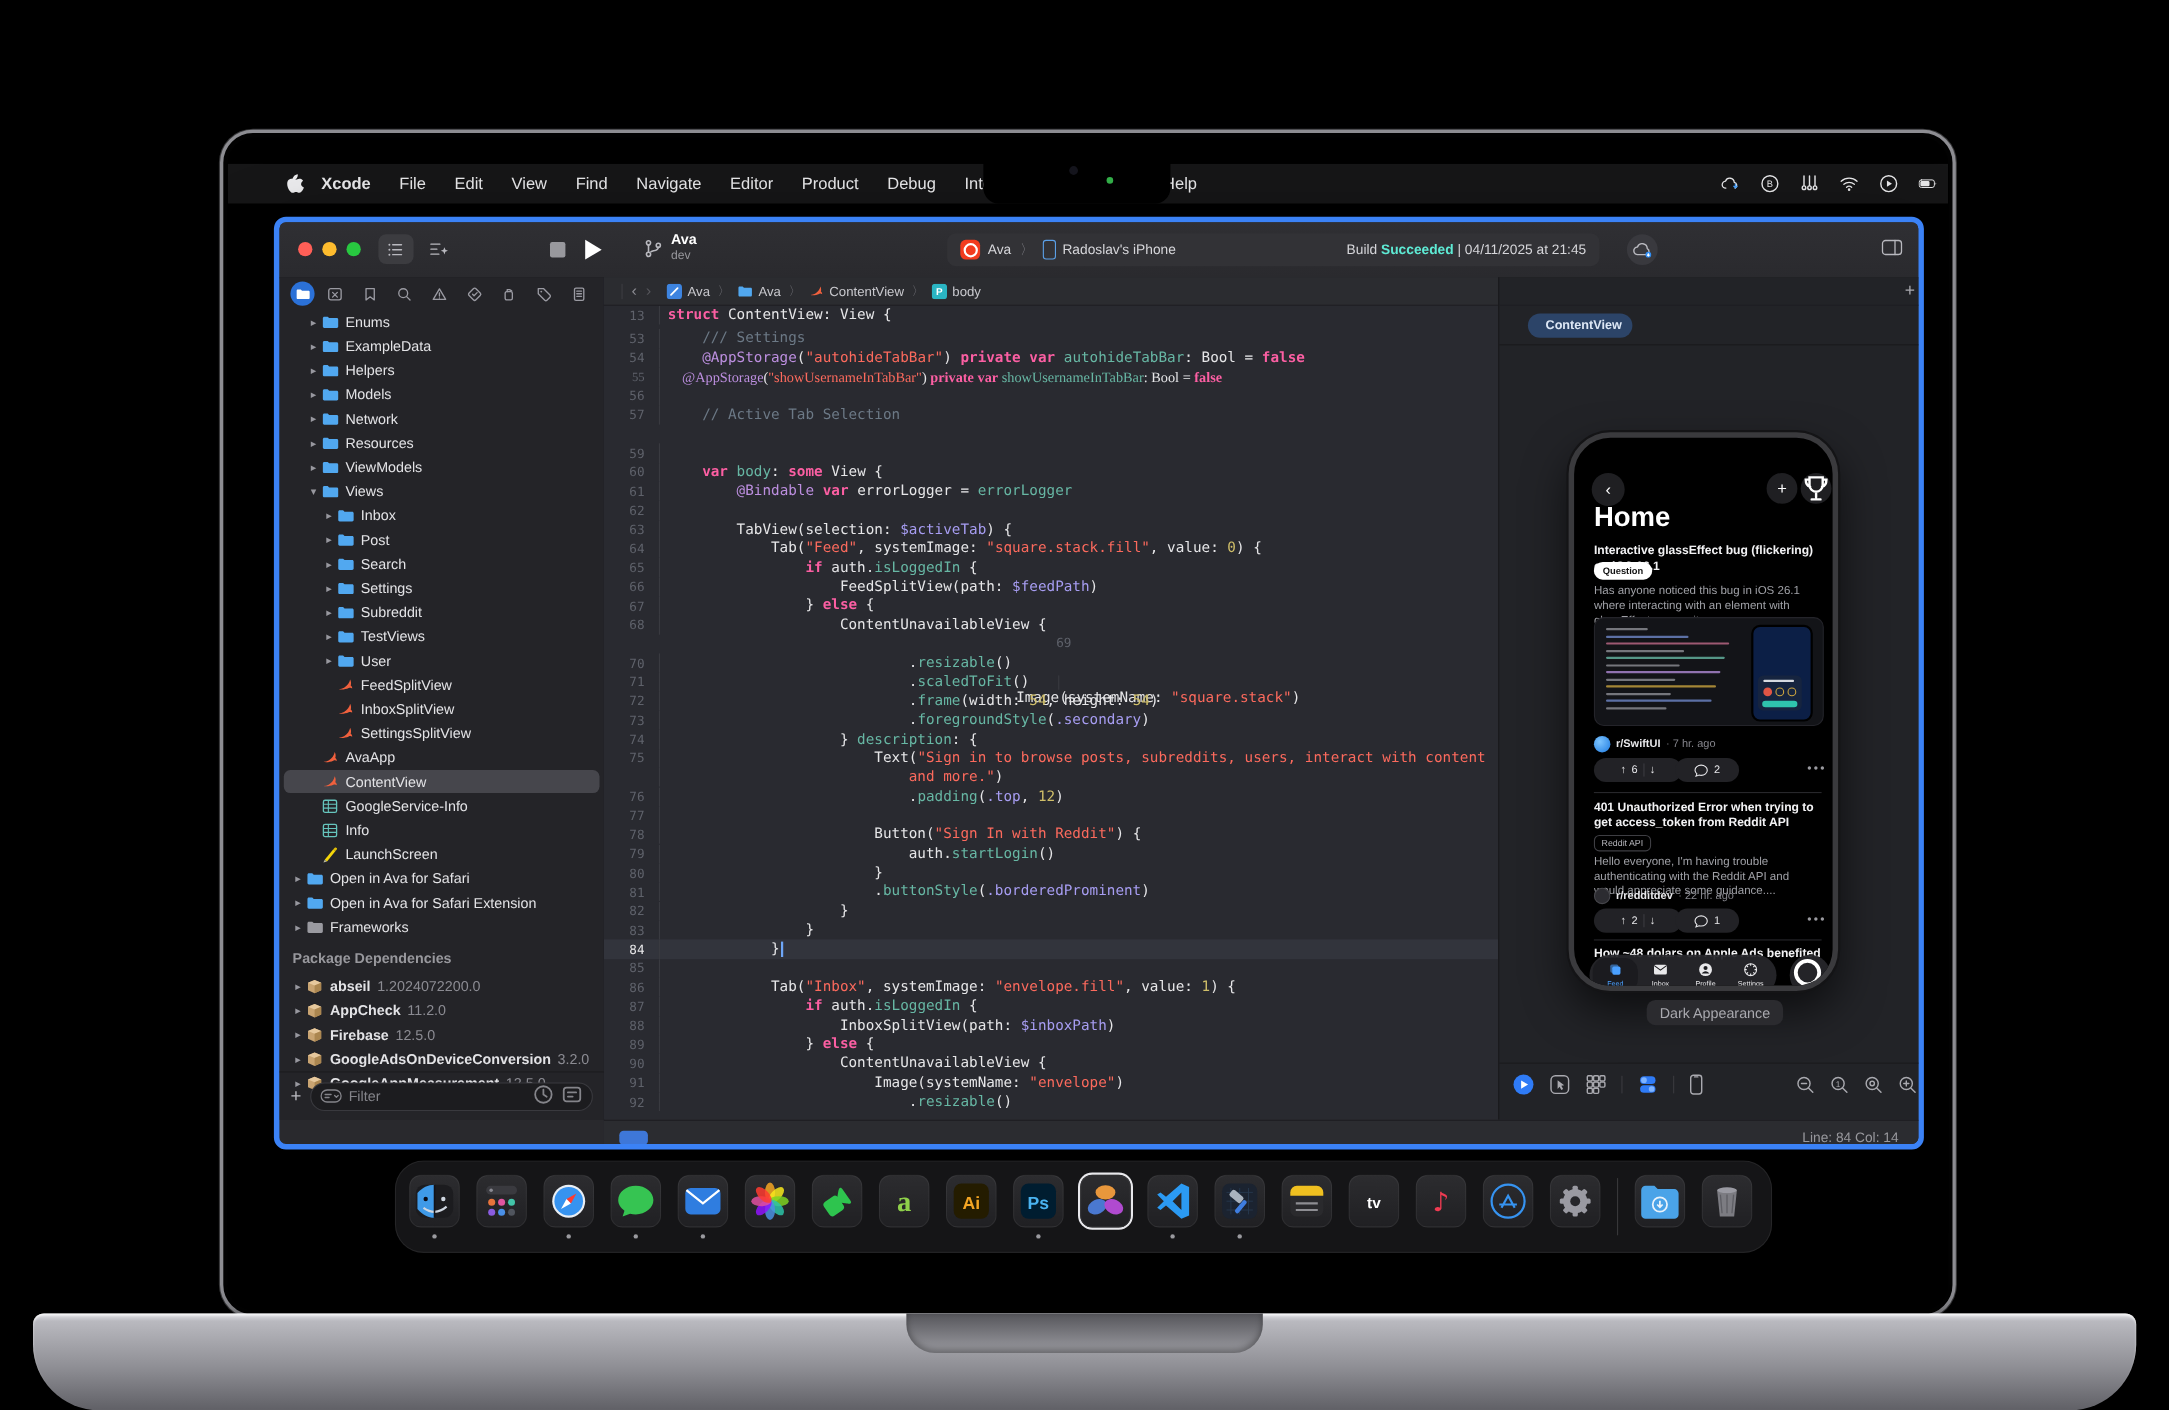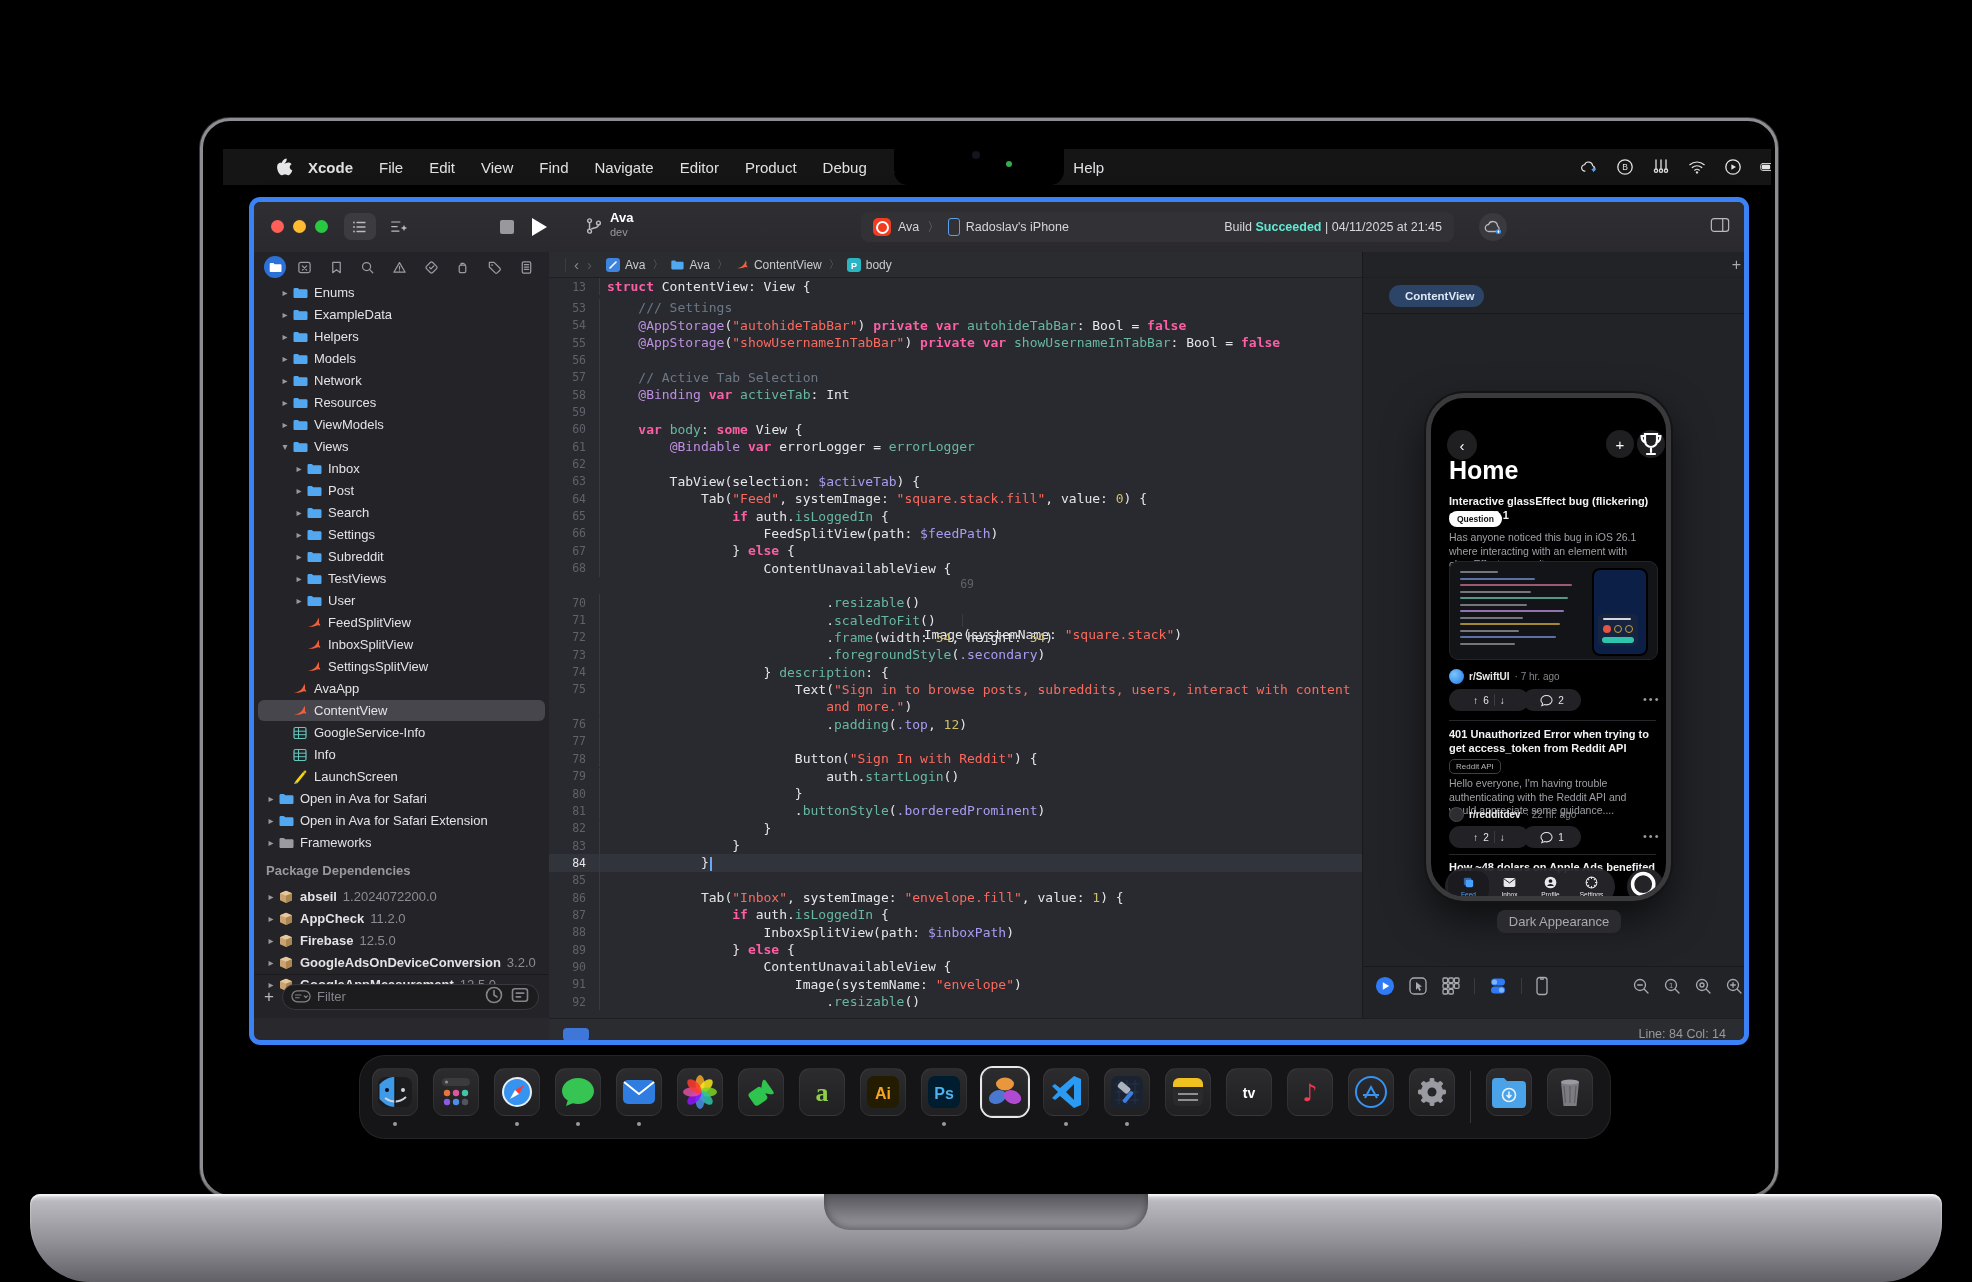--- a/index.html
+++ b/index.html
@@ -10,21 +10,21 @@
   #laptop-screen{left:200px;top:118px;width:1572px;height:1074px;border-radius:30px;
     background:#020202;border:3px solid #8d8d92;box-shadow:0 0 0 1px #3a3a3c,0 18px 60px rgba(0,0,0,.8);}
   #screen{position:absolute;inset:4px;border-radius:24px;overflow:hidden;background:#000;}
   #laptop-base{left:30px;top:1194px;width:1912px;height:88px;border-radius:10px 10px 60px 60px;
     background:linear-gradient(#e4e4e8 0%,#b9b9bf 8%,#8f8f95 55%,#606066 100%);
     box-shadow:inset 0 2px 2px rgba(255,255,255,.7),0 10px 30px rgba(0,0,0,.9);}
   #base-notch{left:50%;margin-left:-162px;top:0;width:324px;height:36px;border-radius:0 0 26px 26px;
     background:linear-gradient(#55555a,#9c9ca2);box-shadow:inset 0 -3px 6px rgba(0,0,0,.35);}
   
   #menubar{left:0;top:24px;right:0;height:36px;background:#161617;display:flex;align-items:center;
-    color:#e8e8ea;font-size:15px;padding:0 18px 0 52px;box-sizing:border-box;margin-left:16px;}
+    color:#e8e8ea;font-size:15px;padding:0 18px 0 52px;box-sizing:border-box;}
   .mitem{padding:0 13px;white-space:nowrap;}
   .mitem.bold{font-weight:bold;}
   #menu-left{display:flex;align-items:center;}
   #menu-right{display:flex;align-items:center;margin-left:auto;gap:16px;}
   .sicon{display:inline-flex;width:20px;height:20px;align-items:center;justify-content:center;color:#e8e8ea;}
   .sicon svg{width:18px;height:18px;}
   #notch{left:687px;top:0;width:170px;height:60px;background:#000;border-radius:0 0 14px 14px;}
   .cam-dot{position:absolute;border-radius:50%;}
   
   #window{left:42px;top:72px;width:1500px;height:848px;border-radius:11px;background:#29292d;
@@ -704,39 +704,34 @@
             <div class="crow" style="top:21.34px;">
     <span class="lnum">53</span>
               <span class="gut"></span>
     <span class="ctext"><span class="c">    /// Settings</span></span>
             </div>
             <div class="crow" style="top:38.68px;">
     <span class="lnum">54</span>
               <span class="gut"></span>
     <span class="ctext"><span class="a">    @AppStorage</span><span class="p">(</span><span class="s">"autohideTabBar"</span><span class="p">) </span><span class="k">private</span><span class="p"> </span><span class="k">var</span><span class="p"> </span><span class="t">autohideTabBar</span><span class="p">: Bool = </span><span class="k">false</span></span>
             </div>
-            <div class="crow" style="top:56.019999999999996px;">
+            <div class="crow" style="top:56.019999999999996px;font-family:Liberation Serif, serif;">
     <span class="lnum">55</span>
               <span class="gut"></span>
     <span class="ctext"><span class="a">    @AppStorage</span><span class="p">(</span><span class="s">"showUsernameInTabBar"</span><span class="p">) </span><span class="k">private</span><span class="p"> </span><span class="k">var</span><span class="p"> </span><span class="t">showUsernameInTabBar</span><span class="p">: Bool = </span><span class="k">false</span></span>
             </div>
             <div class="crow" style="top:73.36px;">
     <span class="lnum">56</span>
               <span class="gut"></span>
     <span class="ctext"></span>
             </div>
             <div class="crow" style="top:90.7px;">
     <span class="lnum">57</span>
               <span class="gut"></span>
     <span class="ctext"><span class="c">    // Active Tab Selection</span></span>
-            </div>
-            <div class="crow" style="top:108.03999999999999px;">
-    <span class="lnum">58</span>
-              <span class="gut"></span>
-    <span class="ctext"><span class="a">    @Binding</span><span class="p"> </span><span class="k">var</span><span class="p"> </span><span class="t">activeTab</span><span class="p">: Int</span></span>
             </div>
             <div class="crow" style="top:125.38px;">
     <span class="lnum">59</span>
               <span class="gut"></span>
     <span class="ctext"></span>
             </div>
             <div class="crow" style="top:142.72px;">
     <span class="lnum">60</span>
               <span class="gut"></span>
     <span class="ctext"><span class="p">    </span><span class="k">var</span><span class="p"> </span><span class="t">body</span><span class="p">: </span><span class="k">some</span><span class="p"> View {</span></span>

